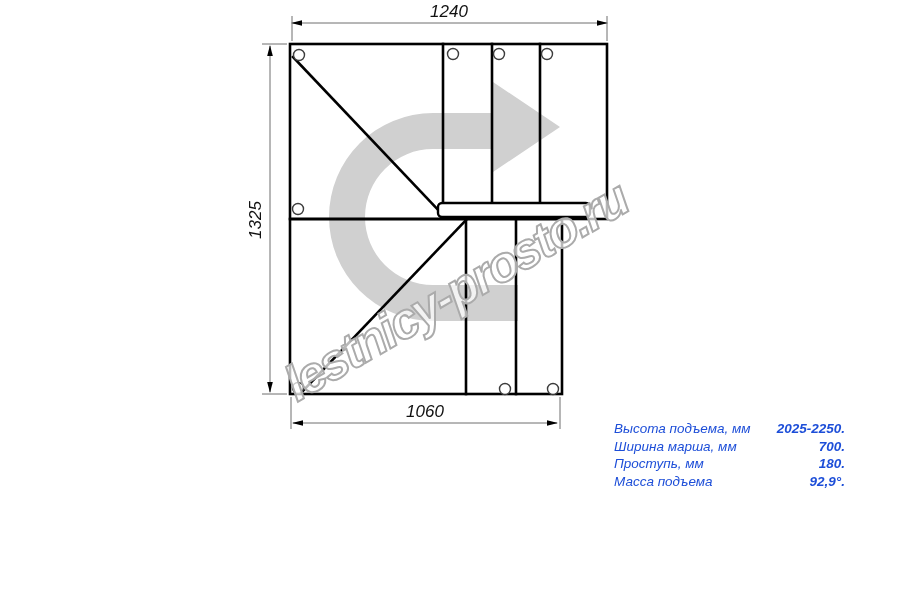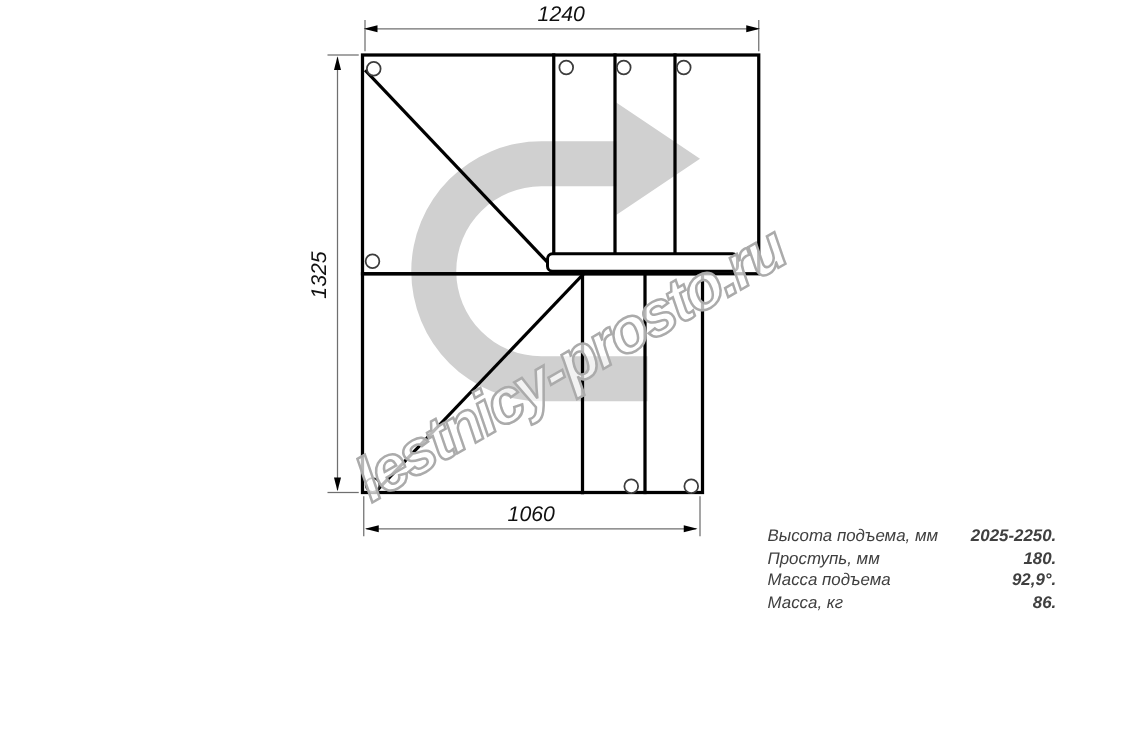--- a/index.html
+++ b/index.html
@@ -4,21 +4,21 @@
 <style>
   html,body{margin:0;padding:0;}
   body{
     width:900px;height:600px;position:relative;background:#ffffff;
     font-family:"Liberation Sans",sans-serif;overflow:hidden;
   }
   .plan-svg{position:absolute;left:0;top:0;}
   .dim-text{font-family:"Liberation Sans",sans-serif;font-style:italic;font-size:17px;fill:#111111;}
   .specs{
     position:absolute;left:614px;top:420px;width:231px;
-    font-style:italic;font-size:13.5px;line-height:17.5px;color:#404040;
+    font-style:italic;font-size:13.5px;line-height:17.5px;color:#1d4ed8;
   }
   .spec-row{display:flex;justify-content:space-between;white-space:nowrap;}
   .spec-label{text-align:left;}
   .spec-value{text-align:right;font-weight:bold;}
   .wm-svg{position:absolute;left:0;top:0;pointer-events:none;}
   .wm-text{
     font-family:"Liberation Sans",sans-serif;font-style:italic;font-weight:bold;
     font-size:50px;letter-spacing:-2px;
   }
 </style>
@@ -89,28 +89,28 @@
     <text class="dim-text" x="425" y="417" text-anchor="middle">1060</text>
   </g>
 </svg>
 
 <div class="specs">
   <div class="spec-row">
     <span class="spec-label">Высота подъема, мм</span>
     <span class="spec-value">2025-2250.</span>
   </div>
   <div class="spec-row">
+    <span class="spec-label">Ширина марша, мм</span>
+    <span class="spec-value">700.</span>
+  </div>
+  <div class="spec-row">
     <span class="spec-label">Проступь, мм</span>
     <span class="spec-value">180.</span>
   </div>
   <div class="spec-row">
     <span class="spec-label">Масса подъема</span>
     <span class="spec-value">92,9°.</span>
-  </div>
-  <div class="spec-row">
-    <span class="spec-label">Масса, кг</span>
-    <span class="spec-value">86.</span>
   </div>
 </div>
 
 <svg class="wm-svg" width="900" height="600" viewBox="0 0 900 600">
   <text class="wm-text" x="456" y="308" text-anchor="middle" transform="rotate(-30 456 291)" fill="rgba(255,255,255,0.72)" stroke="#ababab" stroke-width="2">lestnicy-prosto.ru</text>
 </svg>
 
 </body></html>

